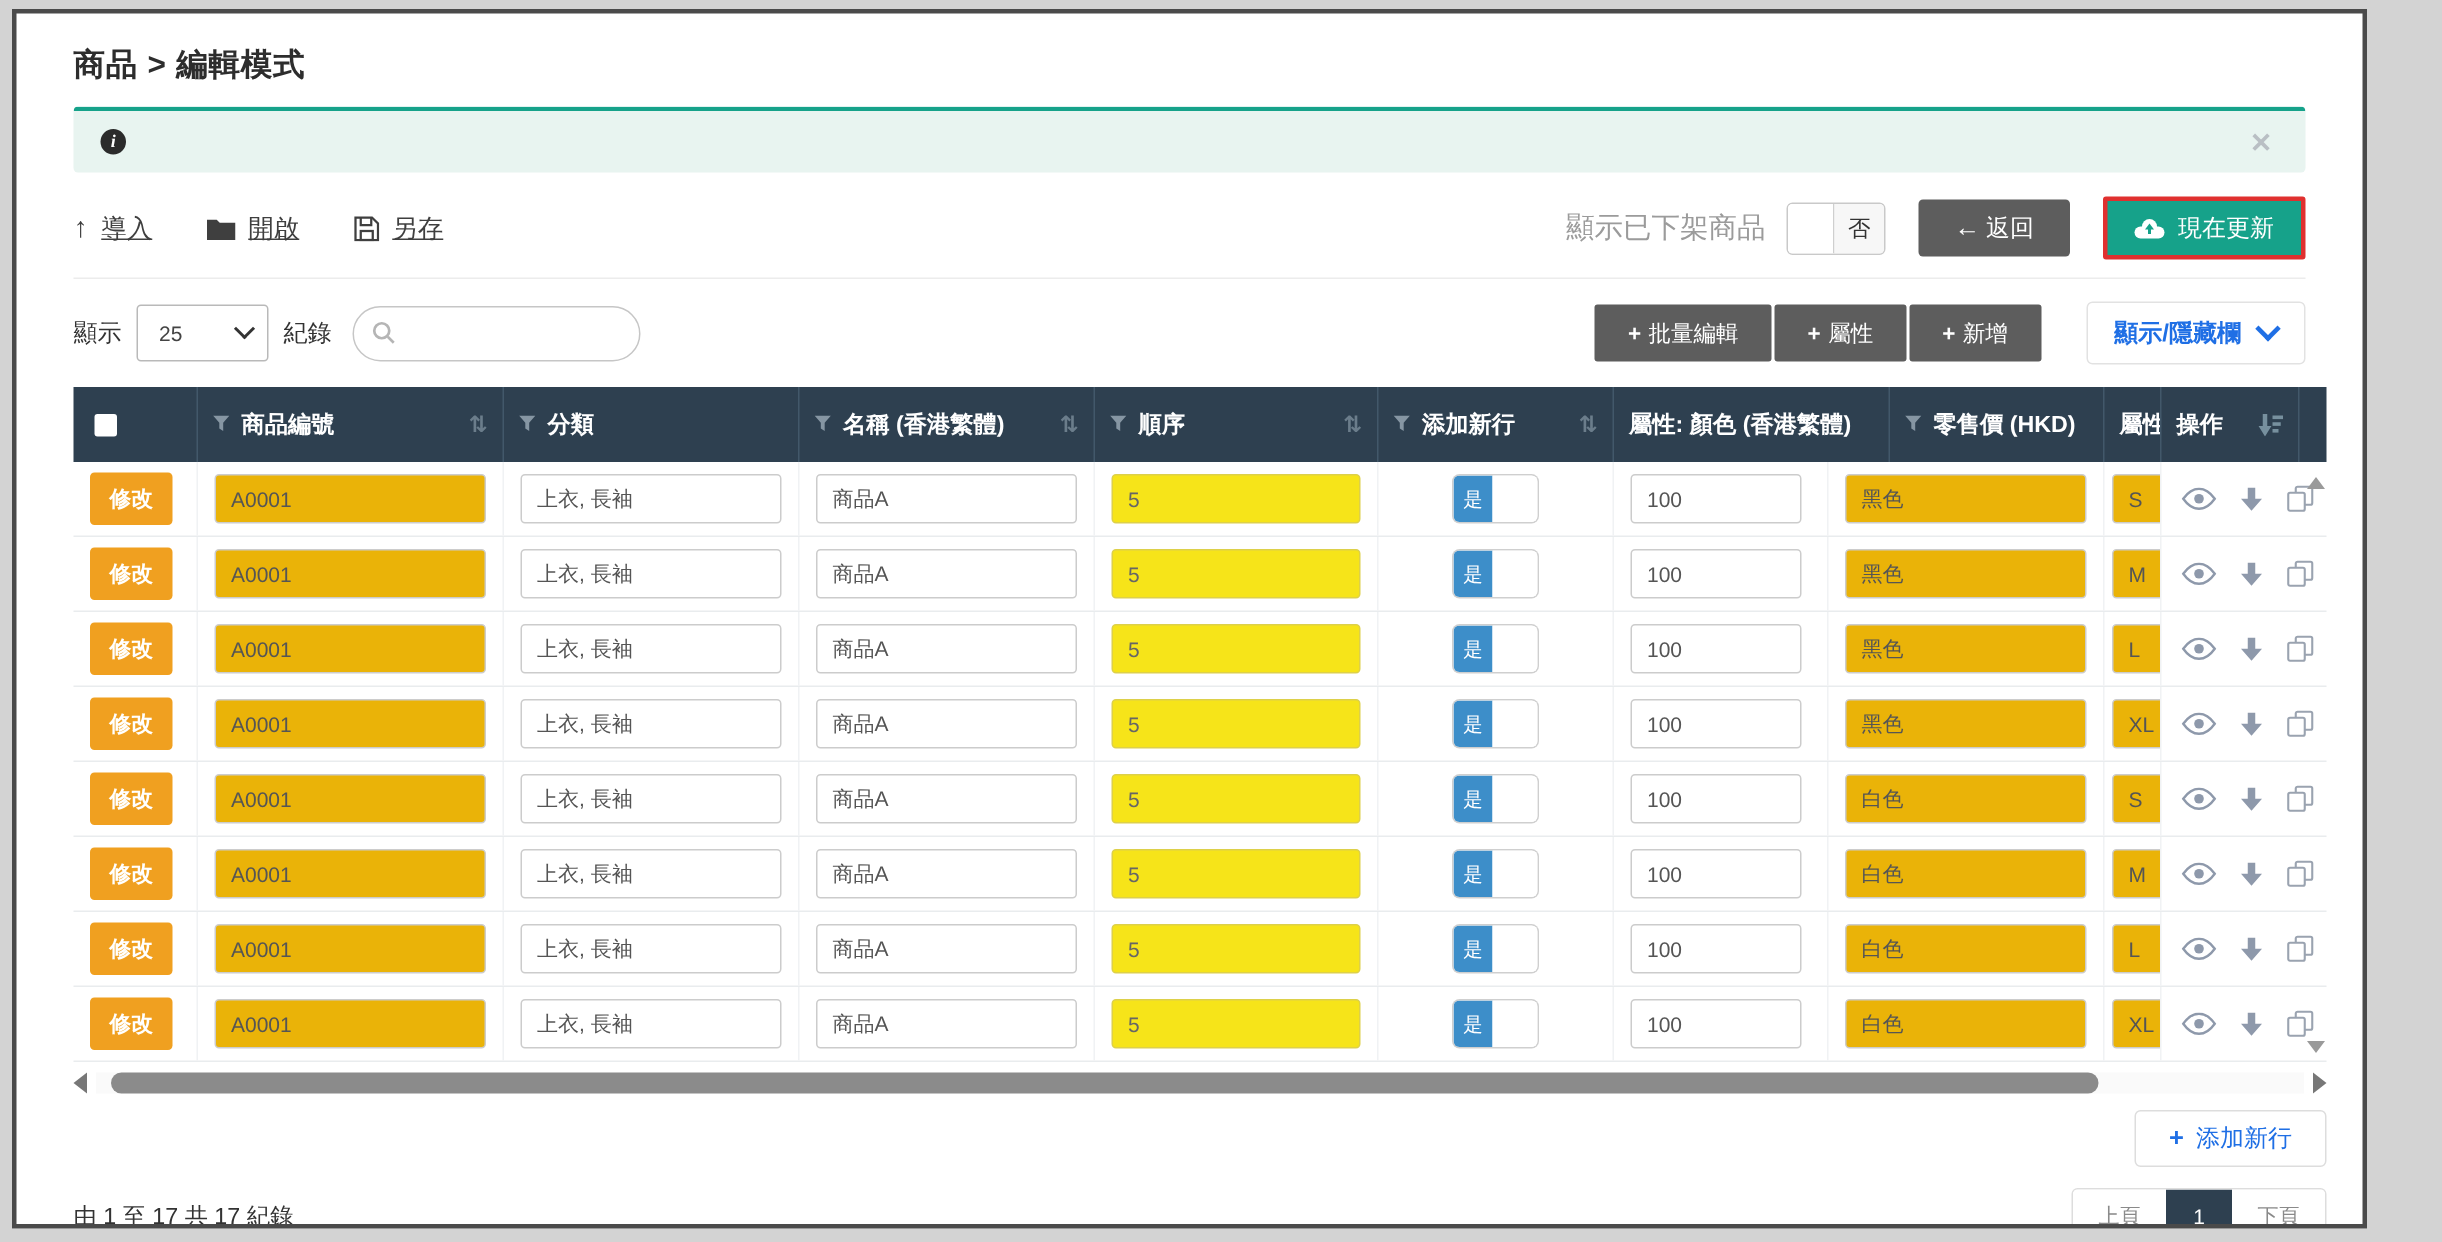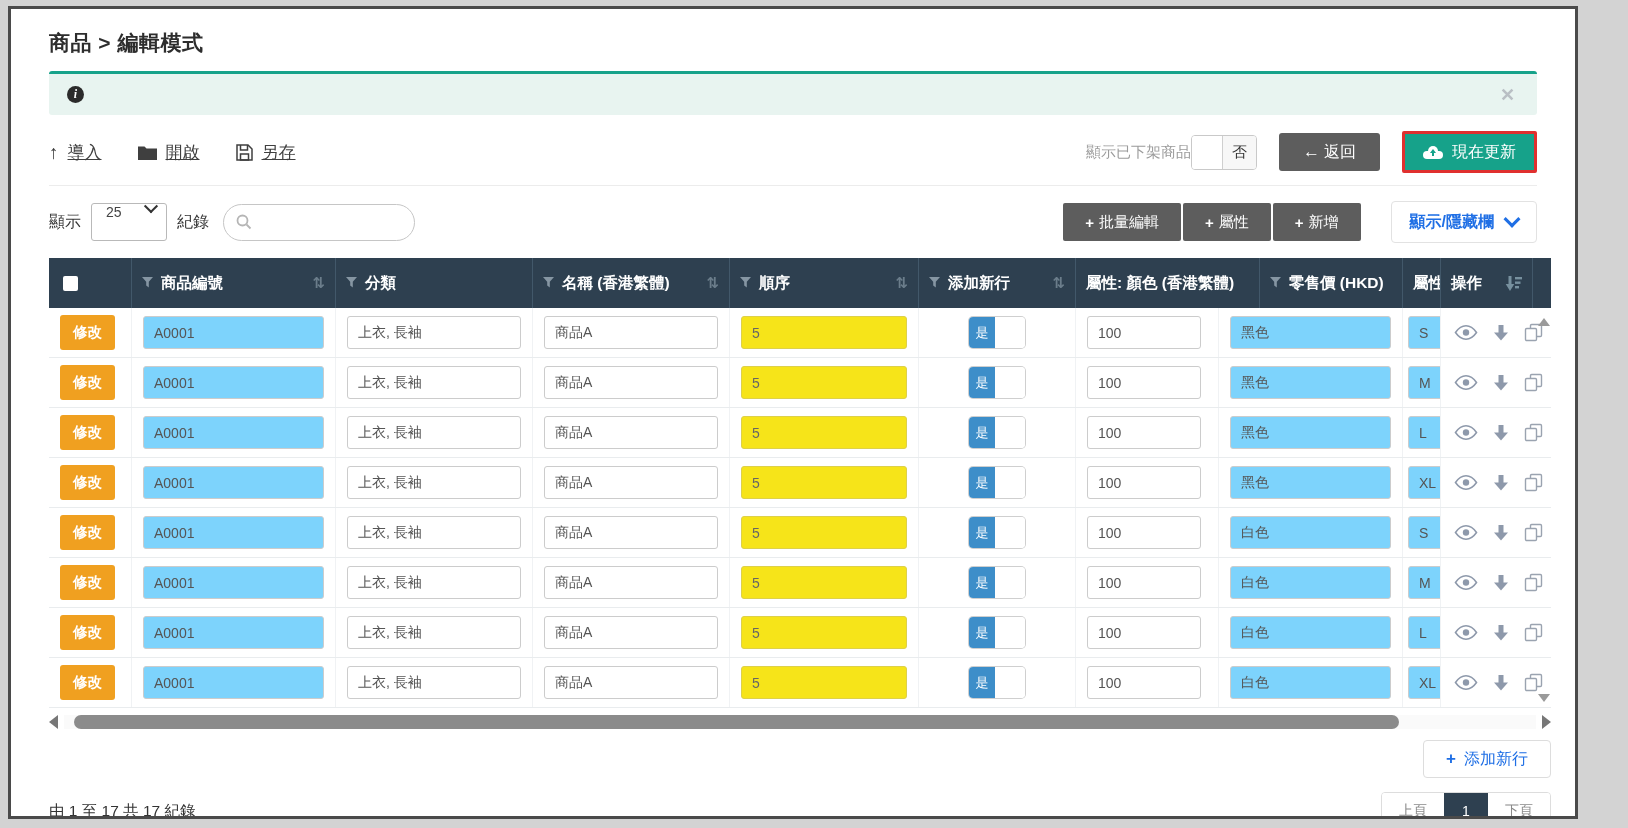--- a/index.html
+++ b/index.html
@@ -27,21 +27,21 @@
   }
   .banner-text{font-size:15.5px;color:#333;}
   .banner-close{margin-left:auto;background:none;border:none;color:#b9bfc4;font-size:18px;font-weight:bold;cursor:pointer;padding:0 4px;}
   
   .toolbar{margin-top:14px;display:flex;align-items:center;height:46px;border-bottom:1px solid #ececec;padding-bottom:10px;}
   .file-action{display:flex;align-items:center;margin-right:36px;cursor:pointer;}
   .file-action .glyph{font-size:19px;font-weight:bold;color:#3f3f3f;margin-right:9px;line-height:1;}
   .file-action .svgicon{margin-right:9px;display:flex;}
   .file-action .lbl{font-size:17px;color:#3f3f3f;text-decoration:underline;}
   .toolbar-right{margin-left:auto;display:flex;align-items:center;}
-  .muted-label{color:#9b9b9b;font-size:15px;}
+  .muted-label{color:#9b9b9b;font-size:19px;margin-right:14px;}
   .switch{
     width:66px;height:35px;border:1px solid #c9c9c9;border-radius:4px;display:flex;
     overflow:hidden;background:#fff;cursor:pointer;box-sizing:border-box;margin-right:22px;
   }
   .switch .knob{width:30px;background:#fff;border-right:1px solid #cfcfcf;}
   .switch .state{flex:1;background:#f7f7f7;display:flex;align-items:center;justify-content:center;font-size:15px;color:#333;}
   .btn-dark{
     background:var(--darkbtn);color:#fff;border:none;border-radius:3px;height:38px;
     font-size:16px;padding:0 24px;cursor:pointer;font-family:inherit;display:flex;align-items:center;
   }
@@ -53,22 +53,22 @@
   }
   .cloud{position:relative;width:20px;height:13px;margin-right:9px;flex:none;}
   .cloud::before{content:'';position:absolute;left:0;bottom:0;width:20px;height:8px;background:#fff;border-radius:4px;}
   .cloud::after{content:'';position:absolute;left:5px;top:0;width:10px;height:10px;background:#fff;border-radius:50%;}
   .cloud .up{position:absolute;left:7px;top:3px;width:0;height:0;border-left:3px solid transparent;border-right:3px solid transparent;border-bottom:4px solid var(--teal);z-index:2;}
   .cloud .stem{position:absolute;left:9px;top:6px;width:2px;height:4px;background:var(--teal);z-index:2;}
   
   .controls{margin-top:14px;display:flex;align-items:center;height:44px;}
   .ctl-label{font-size:16px;color:#333;}
   .select-box{
-    width:76px;height:38px;border:1px solid #b9b9b9;border-radius:3px;margin:0 10px;
-    display:flex;box-sizing:border-box;padding:0 10px 0 14px;cursor:pointer;background:#fff;
+    width:88px;height:38px;border:1px solid #b9b9b9;border-radius:3px;margin:0 10px;
+    display:flex;align-items:center;box-sizing:border-box;padding:0 10px 0 14px;cursor:pointer;background:#fff;
   }
   .select-box .val{font-size:14px;color:#444;}
   .chev{width:8px;height:8px;border-right:2px solid #333;border-bottom:2px solid #333;transform:rotate(45deg) translate(-2px,-2px);margin-left:auto;}
   .search-pill{
     margin-left:14px;width:192px;height:37px;border:1px solid #c6c6c6;border-radius:19px;
     display:flex;align-items:center;padding:0 12px;box-sizing:border-box;background:#fff;
   }
   .search-pill input{border:none;outline:none;flex:1;font-size:14px;margin-left:8px;font-family:inherit;background:transparent;}
   .controls-right{margin-left:auto;display:flex;align-items:center;}
   .btn-seg{background:var(--darkbtn);color:#fff;border:none;height:38px;font-size:15px;padding:0 22px;cursor:pointer;font-family:inherit;margin-left:2px;border-radius:2px;display:flex;align-items:center;}
@@ -93,21 +93,21 @@
   .tr{display:flex;height:49px;align-items:center;border-bottom:1px solid #e9ecee;}
   .td{flex:none;display:flex;align-items:center;padding:0 11px;box-sizing:border-box;height:100%;border-right:1px solid #f0f2f4;}
   .td.c8{overflow:hidden;padding:0 0 0 5px;}
   .td.c9{border-right:none;}
   .td.c5{justify-content:center;}
   .btn-edit{background:var(--orange);color:#fff;border:none;border-radius:3px;font-size:14.5px;font-weight:bold;padding:8px 13px;cursor:pointer;font-family:inherit;}
   .inp{
     width:100%;height:33px;border:1px solid #ccc;border-radius:3px;background:#fff;
     font-size:14px;color:#555;display:flex;align-items:center;padding:0 10px;box-sizing:border-box;white-space:nowrap;
   }
-  .inp.disabled{background:#7dd3fc;}
+  .inp.disabled{background:#eab308;}
   .inp.yellow{background:var(--yellow);border-color:#ddd04a;color:#666;}
   .inp.size{width:58px;flex:none;}
   .c6 .inp{width:114px;}
   .row-toggle{display:flex;width:56px;height:31px;border-radius:4px;overflow:hidden;box-shadow:0 0 0 1px #cfcfcf;cursor:pointer;background:#fff;}
   .rt-on{width:26px;background:var(--blue);color:#fff;font-size:13px;display:flex;align-items:center;justify-content:center;}
   .rt-off{flex:1;background:#fff;}
   .act-icons{display:flex;align-items:center;gap:15px;padding-left:2px;}
   .act-icons span{display:flex;cursor:pointer;}
   .vs-up,.vs-down{position:absolute;right:1px;width:0;height:0;border-left:6px solid transparent;border-right:6px solid transparent;cursor:pointer;}
   .vs-up{top:60px;border-bottom:8px solid #9a9a9a;}

